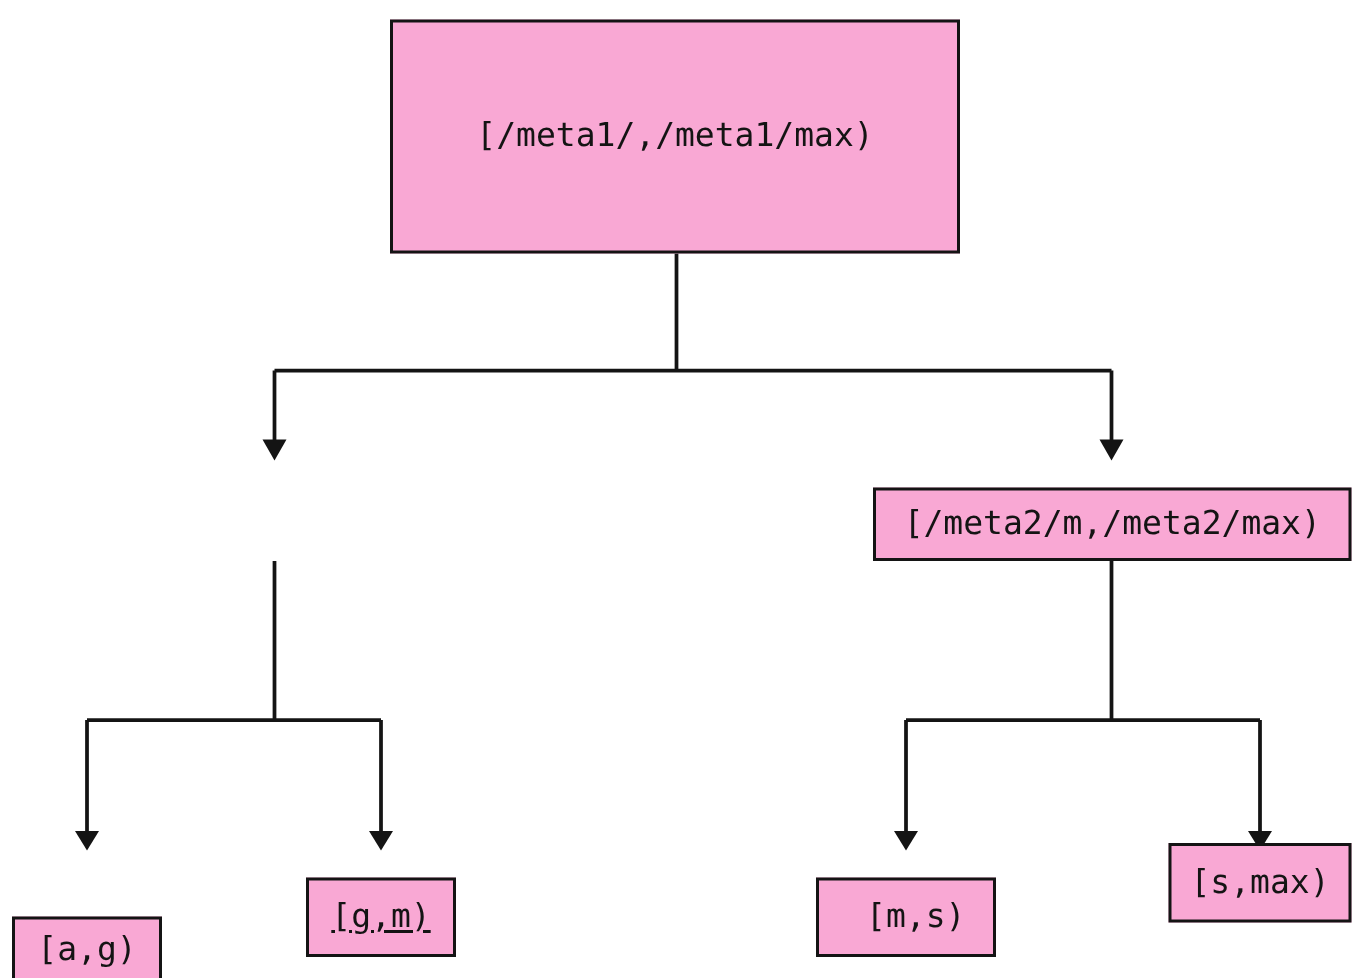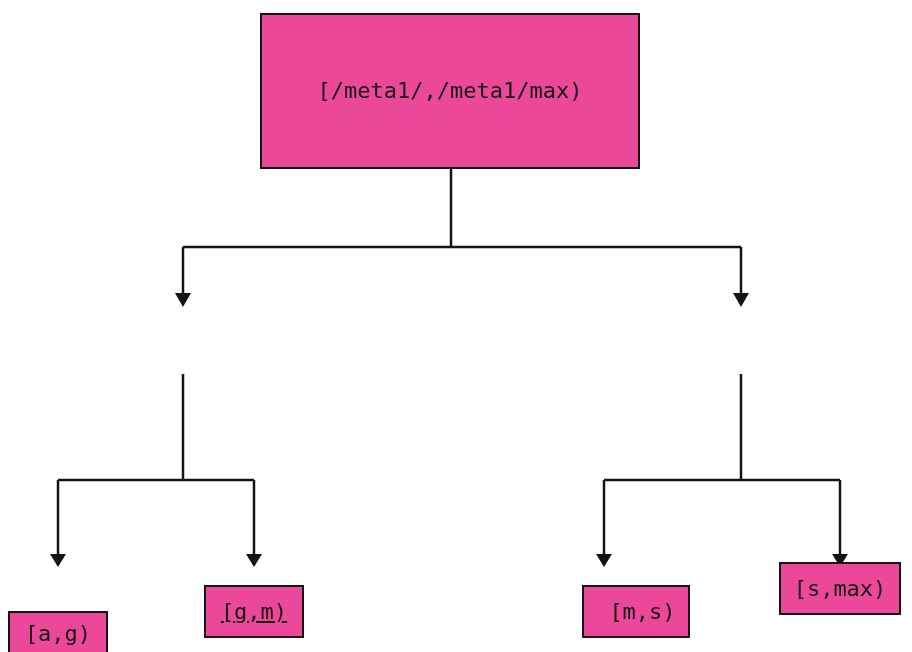--- a/index.html
+++ b/index.html
@@ -31,32 +31,32 @@
     fill: #141414;
     stroke: none;
   }
   .node {
     position: absolute;
     box-sizing: border-box;
     display: flex;
     align-items: center;
     justify-content: center;
     border: 2.5px solid #141414;
-    background: #ec4899;
+    background: #f9a8d4;
     color: #141414;
     font-size: 22px;
     line-height: 1;
     white-space: nowrap;
   }
   #node-root      { left: 260px; top: 13px;  width: 380px; height: 156px; }
   #node-left      { left: 22px;  top: 325px; width: 322px; height: 49px; }
   #node-right     { left: 582px; top: 325px; width: 319px; height: 49px; }
   #node-leaf-ag   { left: 8px;   top: 611px; width: 100px; height: 46px; }
   #node-leaf-gm   { left: 204px; top: 585px; width: 100px; height: 53px; text-decoration: underline; }
-  #node-leaf-ms   { left: 582px; top: 585px; width: 108px; height: 53px; padding-left: 13px; }
+  #node-leaf-ms   { left: 544px; top: 585px; width: 120px; height: 53px; padding-left: 13px; }
   #node-leaf-smax { left: 779px; top: 562px; width: 122px; height: 53px; }
 </style>
 </head>
 <body>
 
 <div class="canvas">
 
   <svg class="connectors" viewBox="0 0 912 652" xmlns="http://www.w3.org/2000/svg">
 
     <g>
@@ -83,20 +83,21 @@
       <path d="M604,480 V555"></path>
       <path d="M840,480 V555"></path>
       <polygon points="596,554 612,554 604,567"></polygon>
       <polygon points="832,554 848,554 840,567"></polygon>
     </g>
   </svg>
 
   <div class="node" id="node-root">[/meta1/,/meta1/max)</div>
 
 
+  <div class="node" id="node-right">[/meta2/m,/meta2/max)</div>
 
   <div class="node" id="node-leaf-ag">[a,g)</div>
 
   <div class="node" id="node-leaf-gm">[g,m)</div>
 
   <div class="node" id="node-leaf-ms">[m,s)</div>
 
   <div class="node" id="node-leaf-smax">[s,max)</div>
 
 </div>

